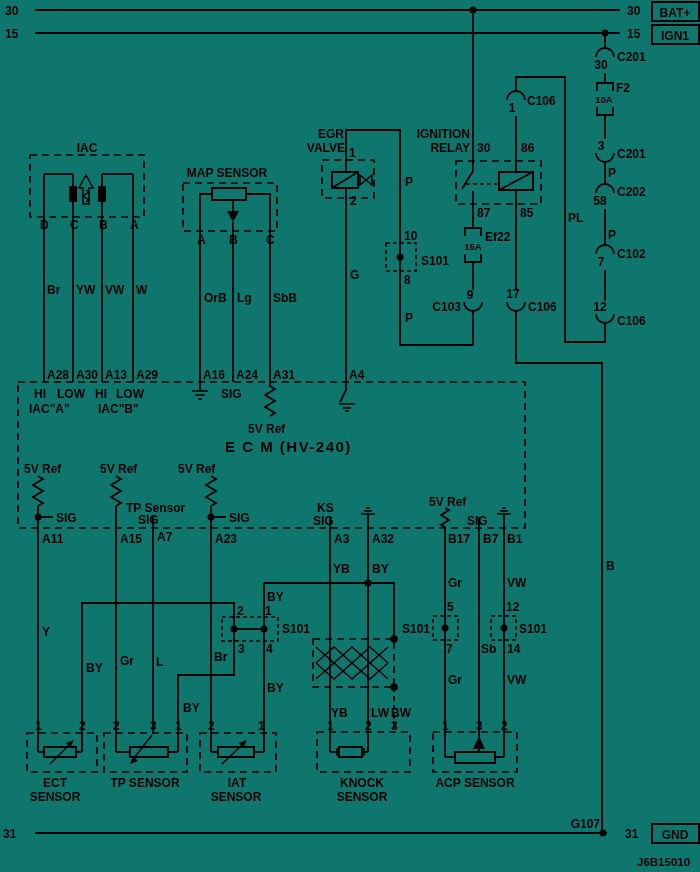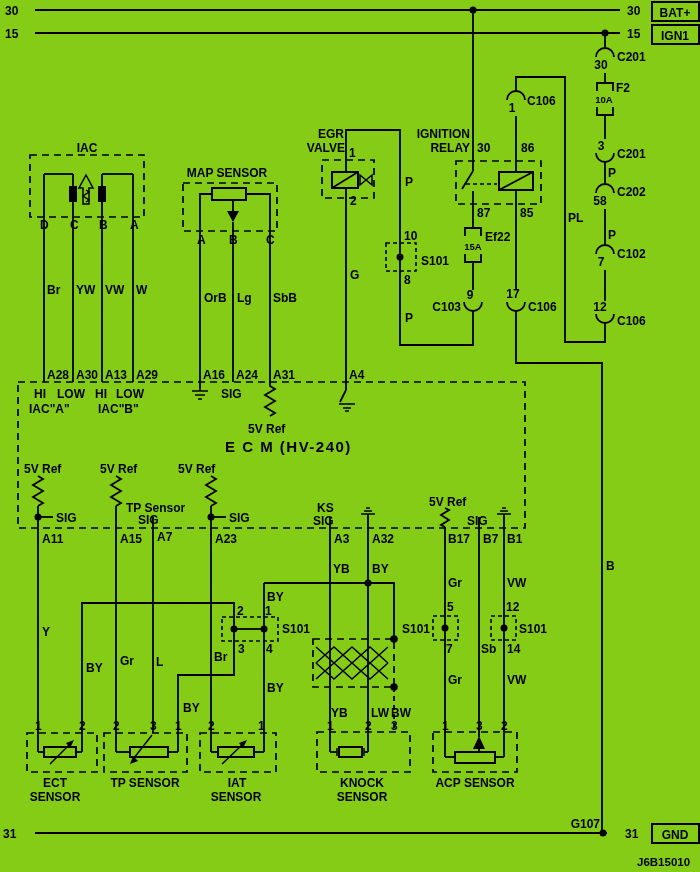--- a/index.html
+++ b/index.html
@@ -1,16 +1,16 @@
 <!DOCTYPE html>
 <html><head>
 <meta charset="utf-8">
 <style>
   html,body{margin:0;padding:0;background:#fff;}
-  #page{width:700px;height:872px;position:relative;background:#84cc16;}
+  #page{width:700px;height:872px;position:relative;background:#0f766e;}
   svg text{font-family:"Liberation Sans","DejaVu Sans",sans-serif;font-weight:bold;fill:#000;font-size:12px;} svg .s9{font-size:9.5px;} svg .s11{font-size:11.5px;}
   svg .ttl{font-size:15px;letter-spacing:1.5px;}
   svg .mid{text-anchor:middle;} svg .end{text-anchor:end;}
   .w{stroke:#000;stroke-width:1.8;fill:none;}
   .wb{stroke:#000;stroke-width:2.2;fill:none;}
   .wt{stroke:#000;stroke-width:1.5;fill:none;}
   .wd{stroke:#000;stroke-width:1.8;fill:none;stroke-dasharray:5 4;}
   .bx{stroke:#000;stroke-width:1.7;fill:none;stroke-dasharray:7 5;}
   .bxs{stroke:#000;stroke-width:1.6;fill:none;stroke-dasharray:4 3;}
   .sld{stroke:#000;stroke-width:2;fill:none;}

